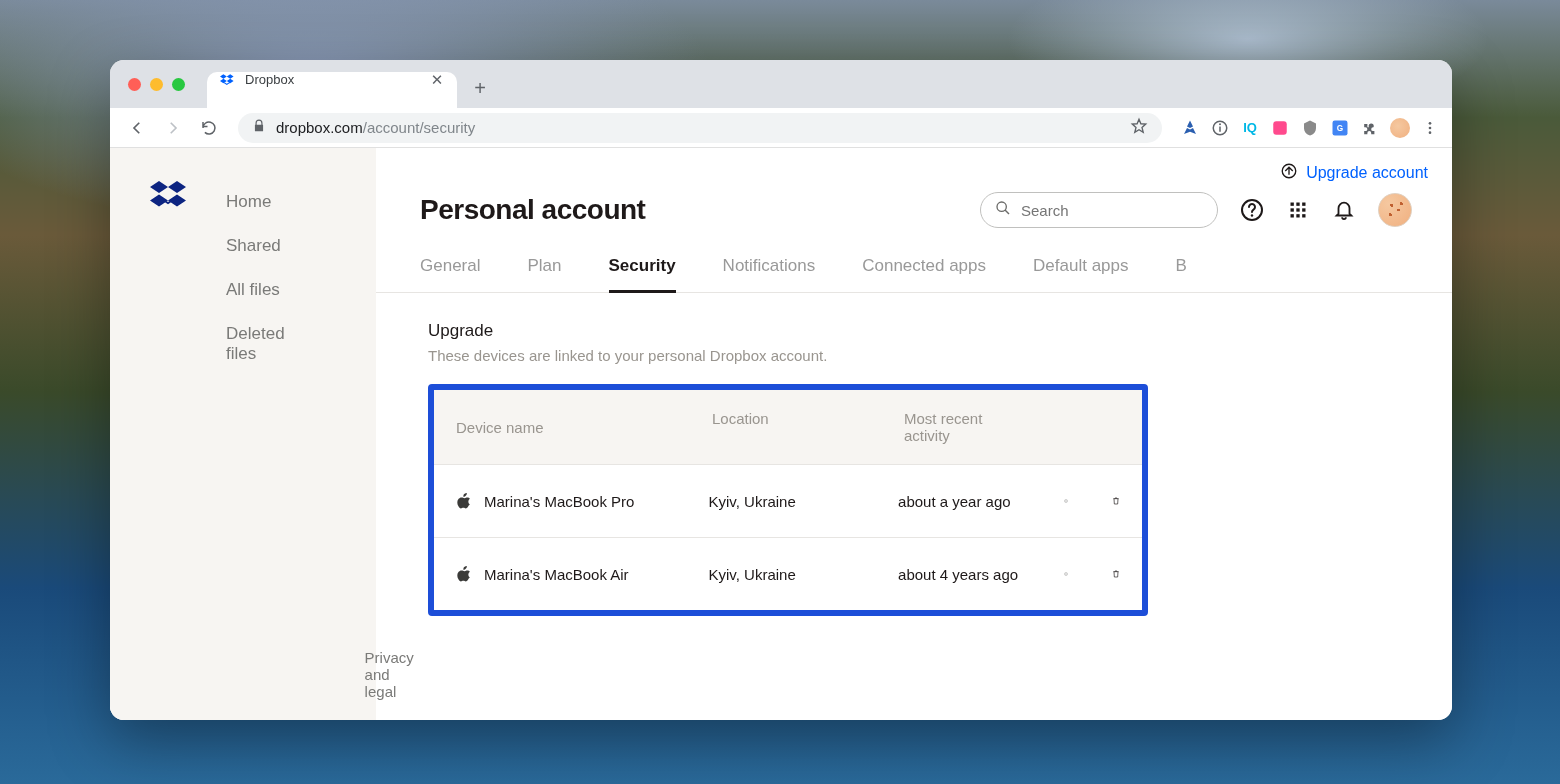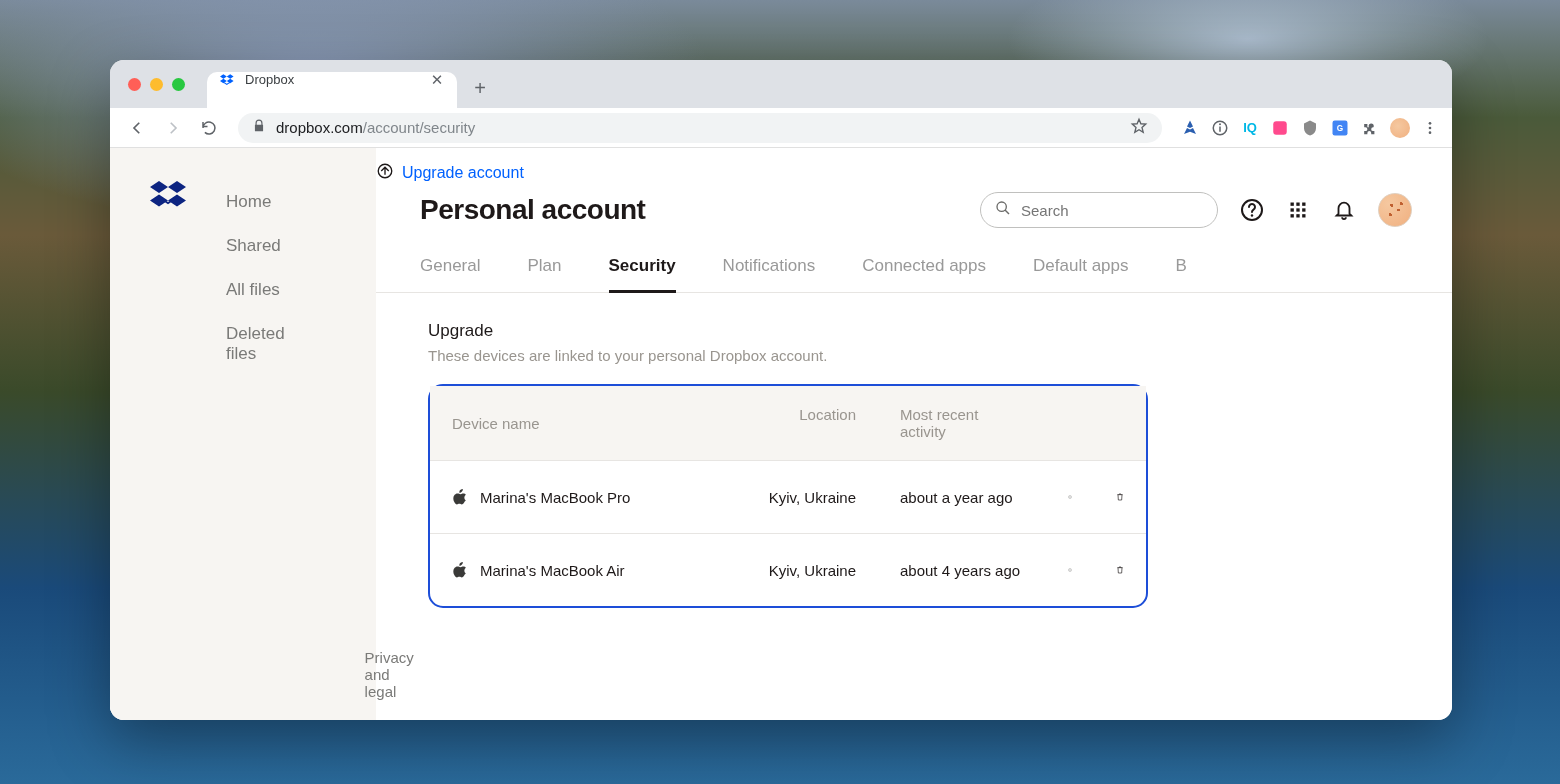--- a/index.html
+++ b/index.html
@@ -30,42 +30,42 @@
 .omnibox-right { margin-left: auto; display: flex; align-items: center; gap: 4px; color: #5f6368; }
 .ext-icons { display: flex; align-items: center; gap: 10px; margin-left: 4px; }
 .ext-icon { width: 20px; height: 20px; display: flex; align-items: center; justify-content: center; }
 .content { flex: 1; display: flex; background: #fff; overflow: hidden; }
 .sidebar { width: 266px; background: #f7f5f2; display: flex; padding: 32px 0 20px 0; }
 .db-logo { margin-left: 40px; margin-bottom: 38px; }
 .side-nav { display: flex; flex-direction: column; }
 .side-item { padding: 12px 40px; font-size: 17px; color: #7a7a78; cursor: pointer; }
 .side-footer { margin-top: auto; padding: 0 40px 0 40px; font-size: 15px; color: #7a7a78; cursor: pointer; }
 .main { flex: 1; display: flex; flex-direction: column; overflow: hidden; }
-.upgrade-row { display: flex; justify-content: flex-start; padding: 14px 32px 0 0; }
+.upgrade-row { display: flex; justify-content: flex-end; padding: 14px 24px 0 0; }
 .upgrade-link { color: #0061fe; font-size: 16px; display: flex; align-items: center; gap: 8px; cursor: pointer; }
 .header-row { display: flex; align-items: center; padding: 8px 40px 0 44px; gap: 18px; }
 .page-title { font-size: 28px; font-weight: 700; color: #1e1919; letter-spacing: -0.5px; }
 .header-right { margin-left: auto; display: flex; align-items: center; gap: 22px; }
 .search-box { width: 238px; height: 36px; border: 1px solid #c0c0be; border-radius: 20px; display: flex; align-items: center; padding: 0 14px; gap: 10px; }
 .search-box input { border: none; outline: none; background: transparent; font-size: 15px; color: #6b6b69; width: 100%; }
 .hdr-icon { width: 24px; height: 24px; display: flex; align-items: center; justify-content: center; cursor: pointer; color: #1e1919; }
 .avatar { width: 34px; height: 34px; border-radius: 50%; background: radial-gradient(circle at 30% 30%, #f5c8a0, #f0b080); border: 1px solid #e0d0c0; cursor: pointer; position: relative; overflow: hidden; }
 .avatar::after { content: ""; position: absolute; inset: 0; background-image: radial-gradient(circle 1.5px at 40% 35%, #c06030 99%, transparent), radial-gradient(circle 1.5px at 60% 50%, #c06030 99%, transparent), radial-gradient(circle 1.5px at 35% 65%, #c06030 99%, transparent), radial-gradient(circle 1.5px at 70% 30%, #c06030 99%, transparent); }
 .tabs-row { display: flex; gap: 47px; padding: 28px 44px 0 44px; border-bottom: 1px solid #e7e5e2; }
 .tab-item { font-size: 17px; color: #999; padding-bottom: 14px; cursor: pointer; white-space: nowrap; }
 .tab-item.active { color: #1e1919; font-weight: 600; border-bottom: 3px solid #1e1919; margin-bottom: -1px; }
 .section { padding: 28px 44px 0 52px; }
 .section-title { font-size: 17px; color: #1e1919; margin-bottom: 6px; }
 .section-desc { font-size: 15px; color: #99958f; margin-bottom: 20px; }
-.device-table { border: 2px solid #1d4ed8; border-radius: 15px; max-width: 720px; }
+.device-table { border: 6px solid #1d4ed8; border-radius: 4px; max-width: 720px; }
 .dt-head { display: flex; background: #f7f5f2; border-bottom: 1px solid #e7e5e2; }
 .dt-cell { padding: 20px 22px; font-size: 15px; }
 .dt-head .dt-cell { color: #99958f; }
 .col-name { width: 256px; display: flex; align-items: center; gap: 12px; }
-.col-loc { width: 192px; text-align: right; }
+.col-loc { width: 192px; }
 .col-act { width: 168px; }
 .col-info { width: 48px; display: flex; align-items: center; justify-content: center; }
 .col-del { width: 52px; display: flex; align-items: center; justify-content: center; }
 .dt-row { display: flex; border-bottom: 1px solid #e7e5e2; align-items: center; }
 .dt-row:last-child { border-bottom: none; }
 .dt-row .dt-cell { color: #1e1919; padding-top: 26px; padding-bottom: 26px; }
 .apple-icon { width: 16px; height: 16px; }
 .icon-btn { cursor: pointer; color: #5f5f5d; }
 </style>
 </head>

